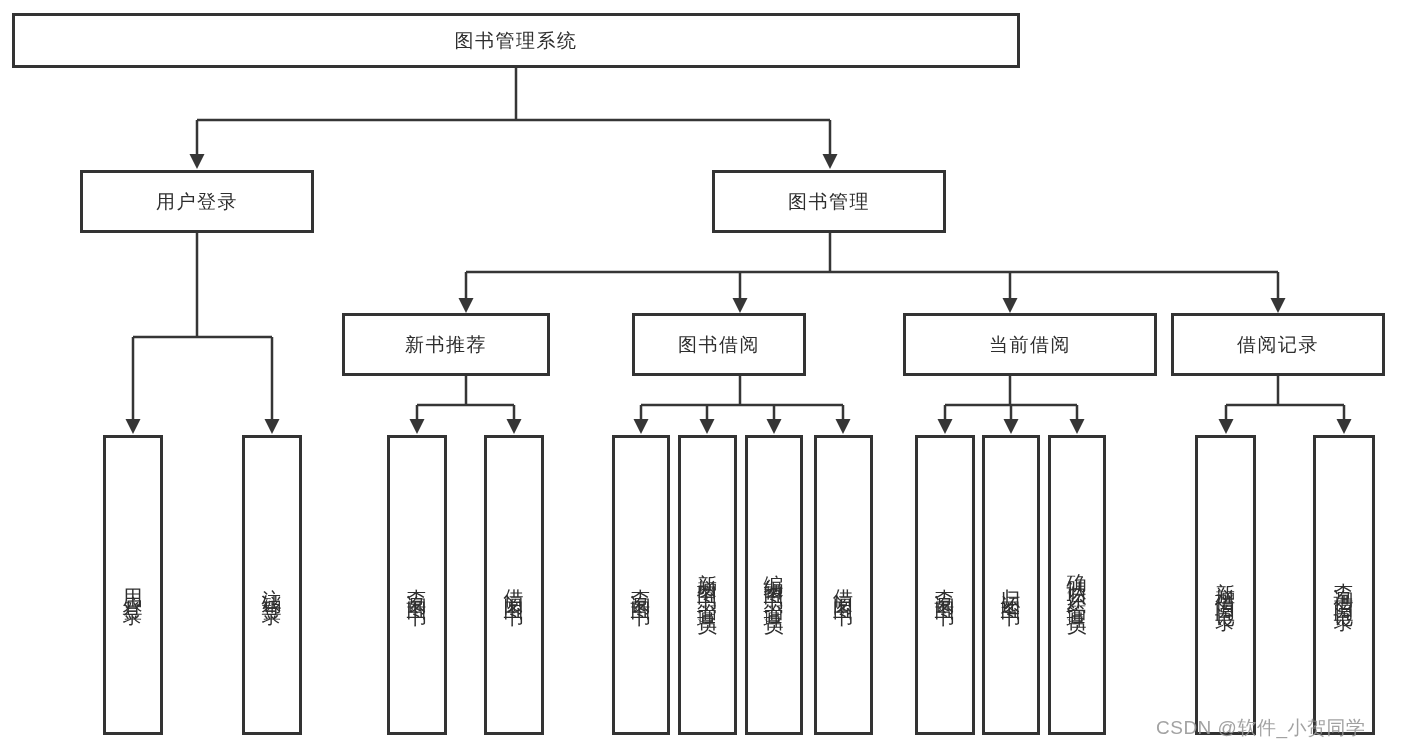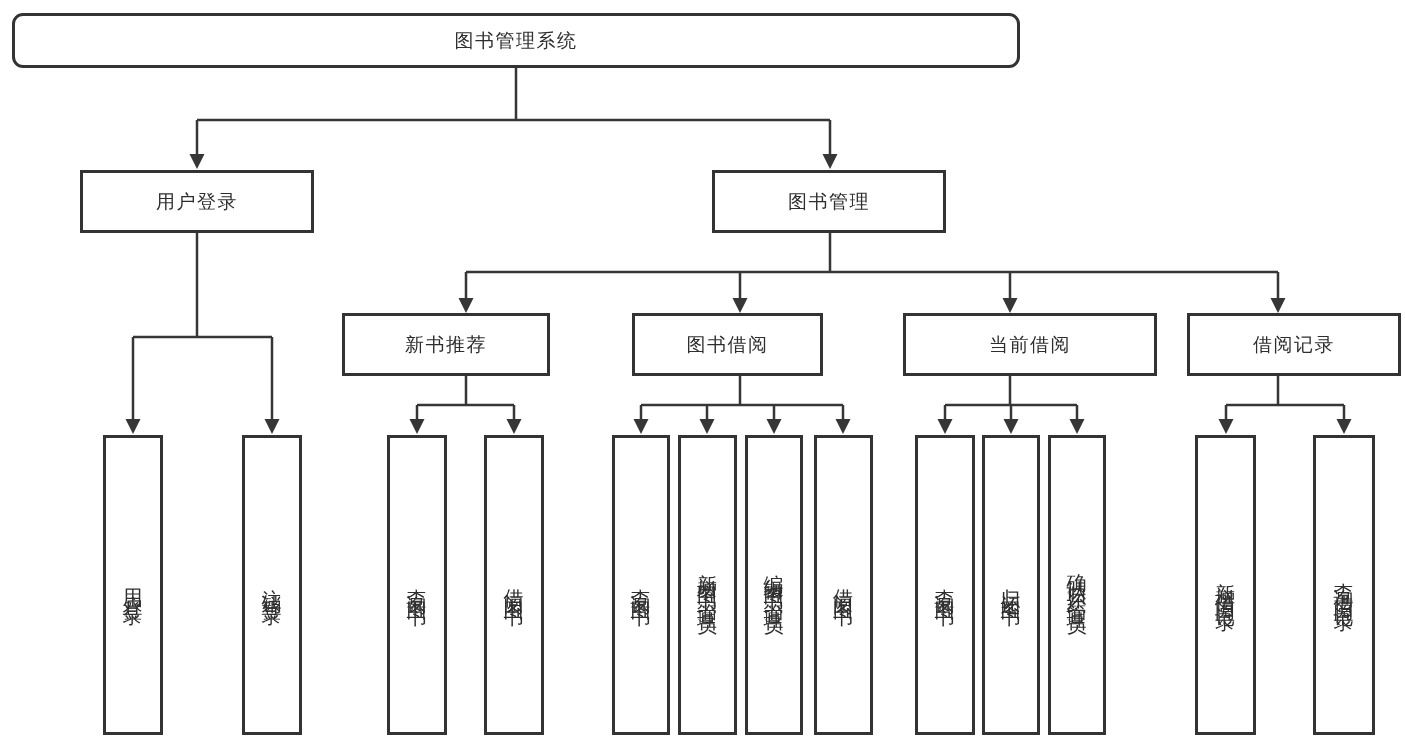--- a/index.html
+++ b/index.html
@@ -77,42 +77,43 @@
       <polygon points="766.5,419 781.5,419 774,434"></polygon>
       <polygon points="835.5,419 850.5,419 843,434"></polygon>
       <polygon points="937.5,419 952.5,419 945,434"></polygon>
       <polygon points="1003.5,419 1018.5,419 1011,434"></polygon>
       <polygon points="1069.5,419 1084.5,419 1077,434"></polygon>
       <polygon points="1218.5,419 1233.5,419 1226,434"></polygon>
       <polygon points="1336.5,419 1351.5,419 1344,434"></polygon>
     </g>
   </svg>
 
-  <div class="box h-box" style="left:12px;top:13px;width:1008px;height:55px;border-radius:11px;">图书管理系统</div>
+  <div class="box h-box" style="left:12px;top:13px;width:1008px;height:55px;">图书管理系统</div>
 
   <div class="box h-box" style="left:80px;top:170px;width:234px;height:63px;">用户登录</div>
   <div class="box h-box" style="left:712px;top:170px;width:234px;height:63px;">图书管理</div>
 
   <div class="box h-box" style="left:342px;top:313px;width:208px;height:63px;">新书推荐</div>
-  <div class="box h-box" style="left:632px;top:313px;width:191px;height:63px;">图书借阅</div>
+  <div class="box h-box" style="left:632px;top:313px;width:174px;height:63px;">图书借阅</div>
   <div class="box h-box" style="left:903px;top:313px;width:254px;height:63px;">当前借阅</div>
-  <div class="box h-box" style="left:1171px;top:313px;width:214px;height:63px;margin-left:16px;">借阅记录</div>
+  <div class="box h-box" style="left:1171px;top:313px;width:214px;height:63px;">借阅记录</div>
 
   <div class="box v-box" style="left:103px;top:435px;width:60px;height:300px;">用户登录</div>
   <div class="box v-box" style="left:242px;top:435px;width:60px;height:300px;">注销登录</div>
 
   <div class="box v-box" style="left:387px;top:435px;width:60px;height:300px;">查询图书</div>
   <div class="box v-box" style="left:484px;top:435px;width:60px;height:300px;">借阅图书</div>
 
   <div class="box v-box" style="left:612px;top:435px;width:58px;height:300px;">查询图书</div>
   <div class="box v-box" style="left:678px;top:435px;width:59px;height:300px;">新增图书（管理员）</div>
   <div class="box v-box" style="left:745px;top:435px;width:58px;height:300px;">编辑图书（管理员）</div>
   <div class="box v-box" style="left:814px;top:435px;width:59px;height:300px;">借阅图书</div>
 
   <div class="box v-box" style="left:915px;top:435px;width:60px;height:300px;">查询图书</div>
   <div class="box v-box" style="left:982px;top:435px;width:58px;height:300px;">归还图书</div>
   <div class="box v-box" style="left:1048px;top:435px;width:58px;height:300px;">确认归还（管理员）</div>
 
   <div class="box v-box" style="left:1195px;top:435px;width:61px;height:300px;">新增借阅记录</div>
   <div class="box v-box" style="left:1313px;top:435px;width:62px;height:300px;">查询借阅记录</div>
 
+  <div class="watermark">CSDN @软件_小贺同学</div>
 
 </div>
 
 </body></html>

